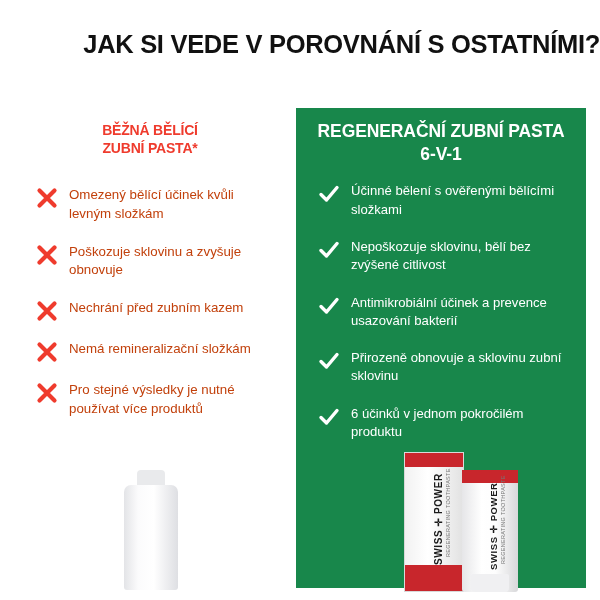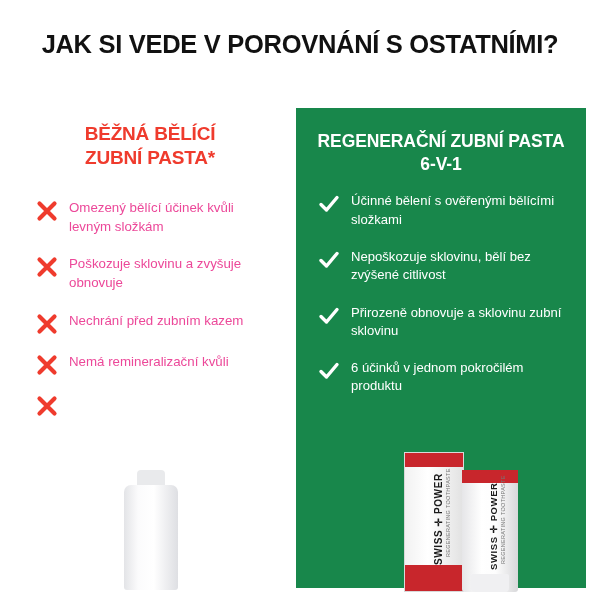--- a/index.html
+++ b/index.html
@@ -20,41 +20,41 @@
     width: 600px;
     height: 600px;
     box-sizing: border-box;
   }
 
   .headline {
     position: absolute;
     top: 30px;
     left: 0;
     width: 600px;
-    text-align: center;
+    text-align: right;
     font-size: 25.5px;
     font-weight: bold;
     letter-spacing: -0.3px;
     color: #111111;
     line-height: 1.15;
   }
 
   
   .col-left {
     position: absolute;
     left: 14px;
     top: 108px;
     width: 272px;
     height: 480px;
   }
   .left-title {
     text-align: center;
     color: #ef3b2d;
     font-weight: bold;
-    font-size: 19px;
+    font-size: 14px;
     line-height: 1.28;
     letter-spacing: -0.2px;
     margin-top: 14px;
     text-transform: uppercase;
   }
   .left-list {
     margin-top: 28px;
     padding: 0 18px 0 22px;
   }
   .item {
@@ -66,35 +66,35 @@
     flex: 0 0 auto;
     width: 22px;
     height: 22px;
     margin-right: 11px;
     position: relative;
     top: 1px;
   }
   .item-text {
     font-size: 13.3px;
     line-height: 1.42;
-    color: #ec4899;
+    color: #c2410c;
   }
 
   
   .col-right {
     position: absolute;
     left: 296px;
     top: 108px;
     width: 290px;
     height: 480px;
     background: #18874b;
     overflow: hidden;
   }
   .right-title {
-    margin-top: 22px;
+    margin-top: 12px;
     text-align: center;
     color: #ffffff;
     font-weight: bold;
     font-size: 17.5px;
     line-height: 1.32;
     letter-spacing: -0.1px;
     text-transform: uppercase;
     padding: 0 16px;
   }
   .right-list {
@@ -257,28 +257,29 @@
           </svg>
         </span>
         <span class="item-text">Nechrání před zubním kazem</span>
       </div>
       <div class="item">
         <span class="mark">
           <svg class="icon" viewBox="0 0 22 22" width="22" height="22" aria-hidden="true">
             <path d="M3.5 3.5 L18.5 18.5 M18.5 3.5 L3.5 18.5" stroke="#ef3b2d" stroke-width="4.2" stroke-linecap="round"></path>
           </svg>
         </span>
-        <span class="item-text">Nemá remineralizační kvůli</span>
-      </div>
-      <div class="item">
-        <span class="mark">
-          <svg class="icon" viewBox="0 0 22 22" width="22" height="22" aria-hidden="true">
-            <path d="M3.5 3.5 L18.5 18.5 M18.5 3.5 L3.5 18.5" stroke="#ef3b2d" stroke-width="4.2" stroke-linecap="round"></path>
-          </svg>
-        </span>
+        <span class="item-text">Nemá remineralizační složkám</span>
+      </div>
+      <div class="item">
+        <span class="mark">
+          <svg class="icon" viewBox="0 0 22 22" width="22" height="22" aria-hidden="true">
+            <path d="M3.5 3.5 L18.5 18.5 M18.5 3.5 L3.5 18.5" stroke="#ef3b2d" stroke-width="4.2" stroke-linecap="round"></path>
+          </svg>
+        </span>
+        <span class="item-text">Pro stejné výsledky je nutné používat více produktů</span>
       </div>
     </div>
   </div>
 
   <div class="col-right">
     <div class="right-title">
       <div>REGENERAČNÍ ZUBNÍ PASTA</div>
       <div>6-V-1</div>
     </div>
 
@@ -298,20 +299,28 @@
           </svg>
         </span>
         <span class="item-text">Nepoškozuje sklovinu, bělí bez zvýšené citlivost</span>
       </div>
       <div class="item">
         <span class="mark">
           <svg class="icon" viewBox="0 0 22 22" width="22" height="22" aria-hidden="true">
             <path d="M3 11.5 L8.5 17 L19 4.5" stroke="#ffffff" stroke-width="3.4" fill="none" stroke-linecap="round" stroke-linejoin="round"></path>
           </svg>
         </span>
+        <span class="item-text">Antimikrobiální účinek a prevence usazování bakterií</span>
+      </div>
+      <div class="item">
+        <span class="mark">
+          <svg class="icon" viewBox="0 0 22 22" width="22" height="22" aria-hidden="true">
+            <path d="M3 11.5 L8.5 17 L19 4.5" stroke="#ffffff" stroke-width="3.4" fill="none" stroke-linecap="round" stroke-linejoin="round"></path>
+          </svg>
+        </span>
         <span class="item-text">Přirozeně obnovuje a sklovinu zubní sklovinu</span>
       </div>
       <div class="item">
         <span class="mark">
           <svg class="icon" viewBox="0 0 22 22" width="22" height="22" aria-hidden="true">
             <path d="M3 11.5 L8.5 17 L19 4.5" stroke="#ffffff" stroke-width="3.4" fill="none" stroke-linecap="round" stroke-linejoin="round"></path>
           </svg>
         </span>
         <span class="item-text">6 účinků v jednom pokročilém produktu</span>
       </div>

